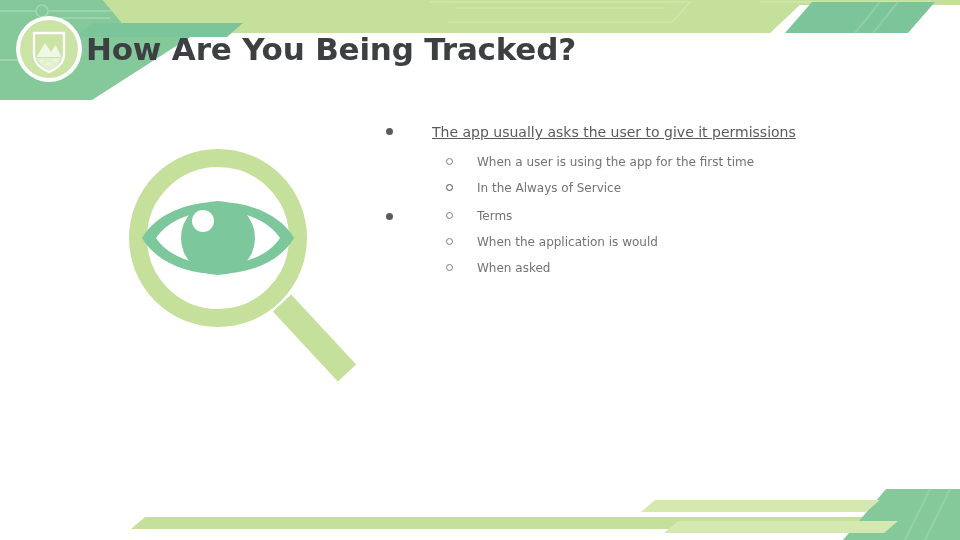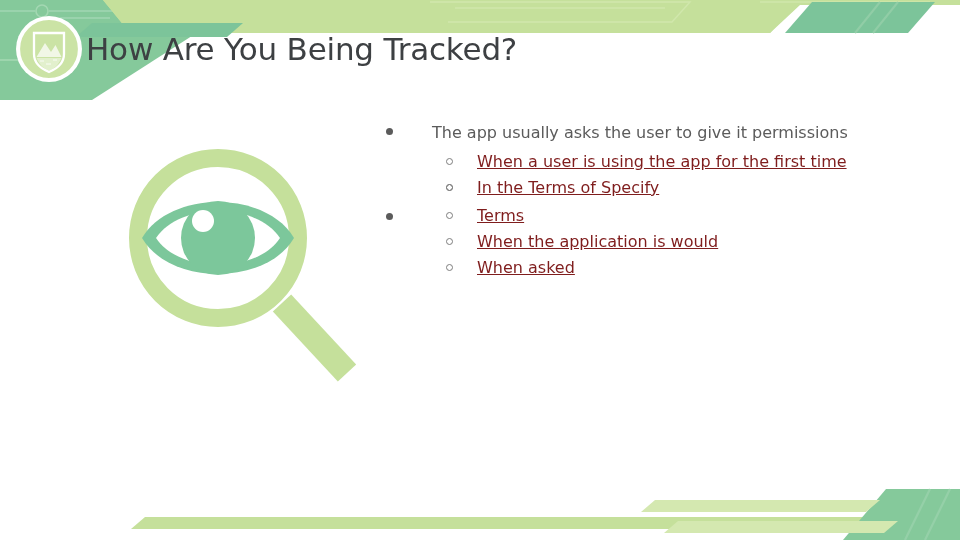--- a/index.html
+++ b/index.html
@@ -32,21 +32,21 @@
     width: 70px;
     height: 70px;
   }
 
   
   .title {
     position: absolute;
     left: 86px;
     top: 31px;
     font-size: 31px;
-    font-weight: normal;
+    font-weight: bold;
     color: #3d4043;
     letter-spacing: -0.2px;
     white-space: nowrap;
   }
 
   
   .illustration {
     position: absolute;
     left: 125px;
     top: 145px;
@@ -58,43 +58,43 @@
   .body-col {
     position: absolute;
     left: 378px;
     top: 118px;
     width: 545px;
     color: #5b5b5b;
   }
   .bullet-l1 {
     position: relative;
     padding-left: 54px;
-    font-size: 16px;
+    font-size: 14px;
     line-height: 29px;
     margin-bottom: 2px;
+    text-decoration: underline;
   }
   .bullet-l1 > .mark {
     position: absolute;
     left: 8px;
     top: 10px;
     width: 7px;
     height: 7px;
     border-radius: 50%;
     background: #5b5b5b;
   }
   .sublist {
     margin-top: 1px;
   }
   .bullet-l2 {
     position: relative;
     padding-left: 99px;
-    font-size: 16px;
+    font-size: 12px;
     line-height: 26px;
-    color: #7f1d1d;
-    text-decoration: underline;
+    color: #737373;
   }
   .bullet-l2 > .mark {
     position: absolute;
     left: 68px;
     top: 9px;
     width: 7px;
     height: 7px;
     border-radius: 50%;
     border: 1.3px solid #7e7e7e;
     box-sizing: border-box;
@@ -196,21 +196,21 @@
       <div class="sublist">
         <div class="bullet-l2">
           <span class="mark"></span>
           <span>When a user is using the app for the first time</span>
         </div>
         <div class="bullet-l2">
           <span class="mark"></span>
         </div>
         <div class="bullet-l2">
           <span class="mark"></span>
-          <span>In the Terms of Specify</span>
+          <span>In the Always of Service</span>
         </div>
       </div>
     </div>
 
     <div class="group">
       <div class="bullet-l1">
         <span class="mark"></span>
       </div>
       <div class="sublist">
         <div class="bullet-l2">

